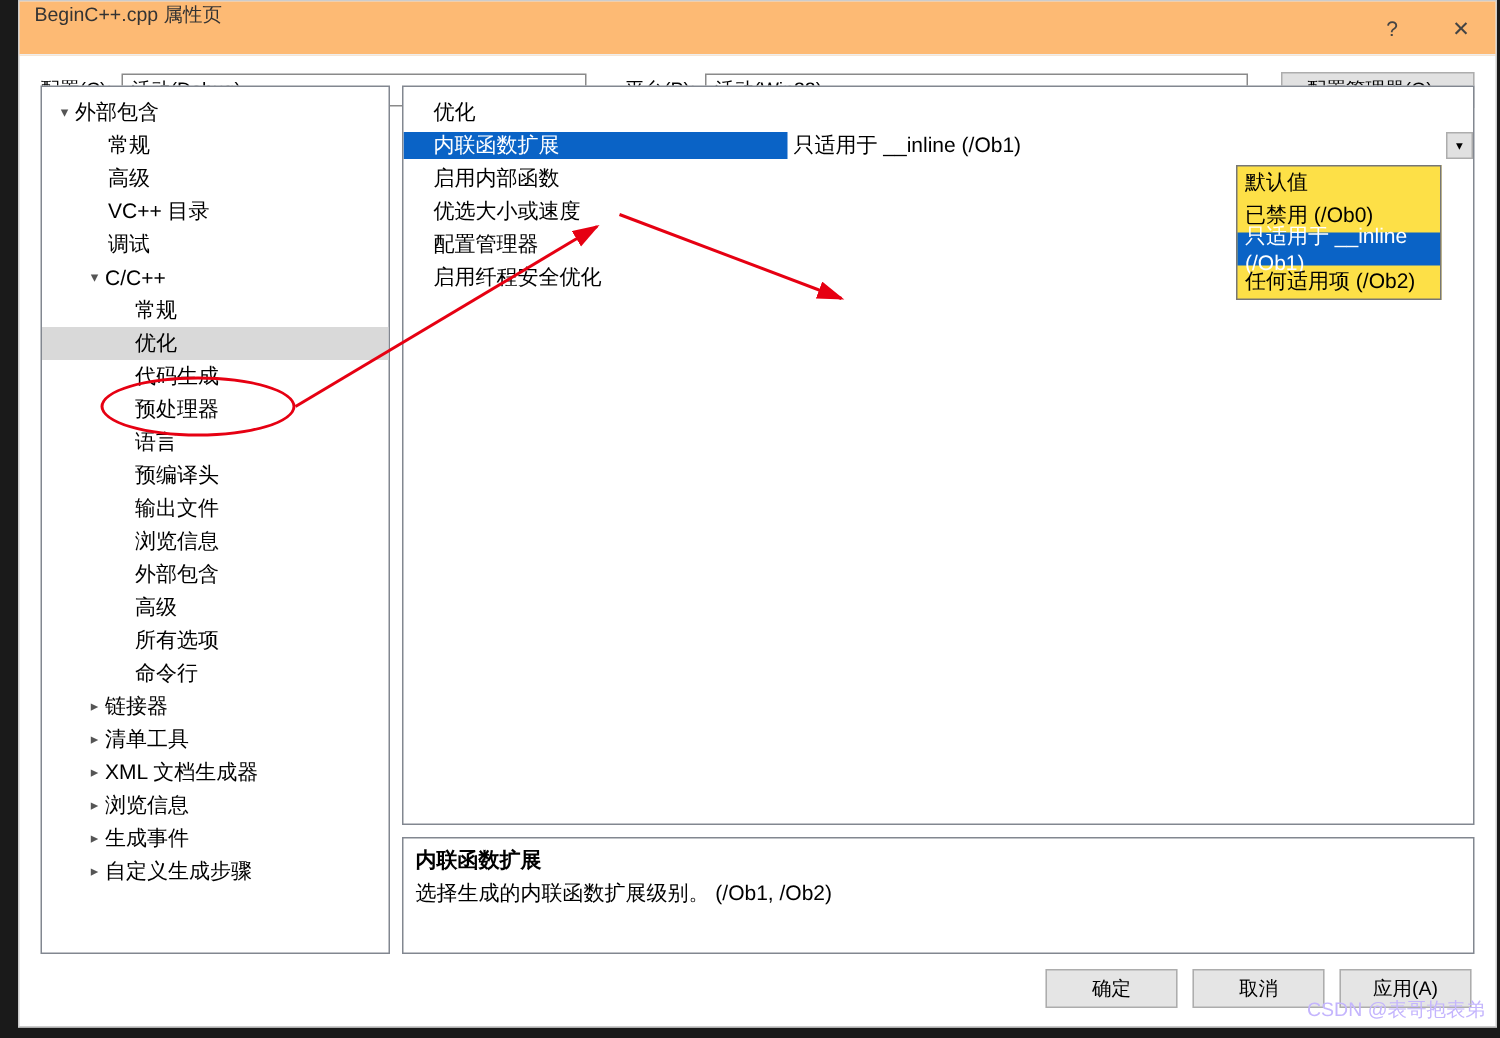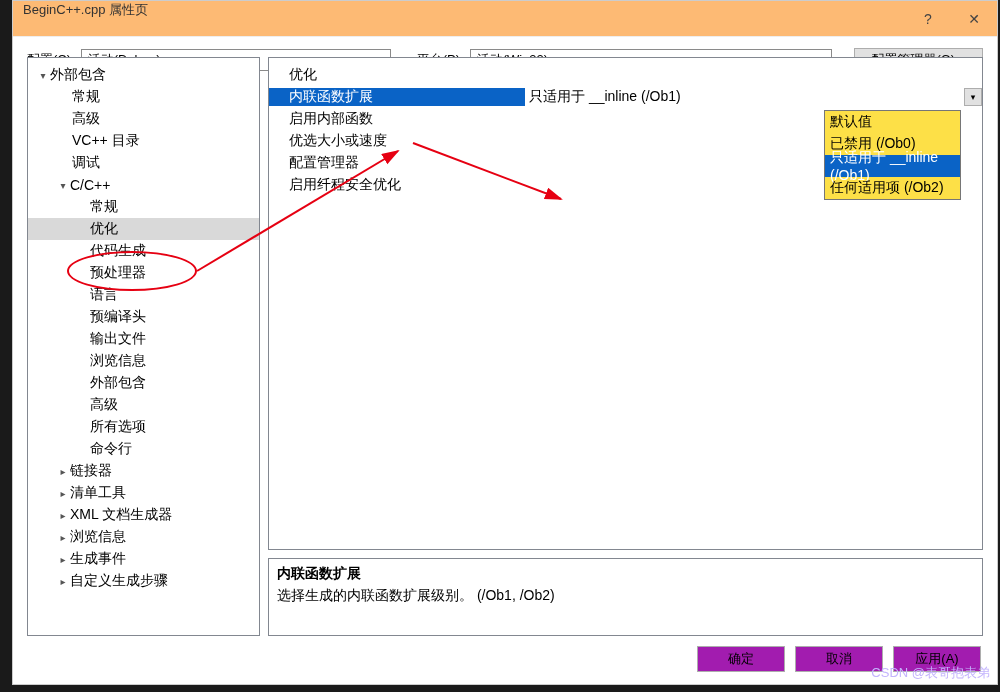--- a/index.html
+++ b/index.html
@@ -33,21 +33,21 @@
 .dd-btn { position: absolute; right: 0; top: 0; bottom: 0; width: 18px; border: 1px solid #adadad; background: #e1e1e1; display: flex; align-items: center; justify-content: center; font-size: 9px; }
 .dropdown { position: absolute; left: 555px; right: 21px; top: 52px; background: #fde047; border: 1px solid #767676; z-index: 5; }
 .dropdown .opt { height: 22px; padding-left: 5px; font-size: 14px; display: flex; align-items: center; }
 .dropdown .opt.sel { background: #0a63c6; color: #fff; }
 
 .desc-pane { height: 78px; border: 1px solid #828790; background: #fff; padding: 6px 8px; font-size: 14px; }
 .desc-title { font-weight: 700; }
 .desc-body  { margin-top: 4px; }
 
 .footer { position: absolute; left: 0; right: 0; bottom: 8px; height: 30px; display: flex; justify-content: flex-end; gap: 10px; padding-right: 16px; }
-.btn { width: 88px; height: 26px; border: 1px solid #adadad; background: #a21caf; font-size: 13px; display: flex; align-items: center; justify-content: center; }
+.btn { width: 88px; height: 26px; border: 1px solid #adadad; background: #e5e5e5; font-size: 13px; display: flex; align-items: center; justify-content: center; }
 
 .annot { position: absolute; pointer-events: none; z-index: 20; }
 .watermark { position: absolute; right: 10px; bottom: 10px; font-size: 13px; color: #c4b5fd; z-index: 30; }
 </style>
 </head>
 <body>
 
 <div class="dialog">
   <div class="titlebar">
     <div class="title">BeginC++.cpp 属性页</div>

